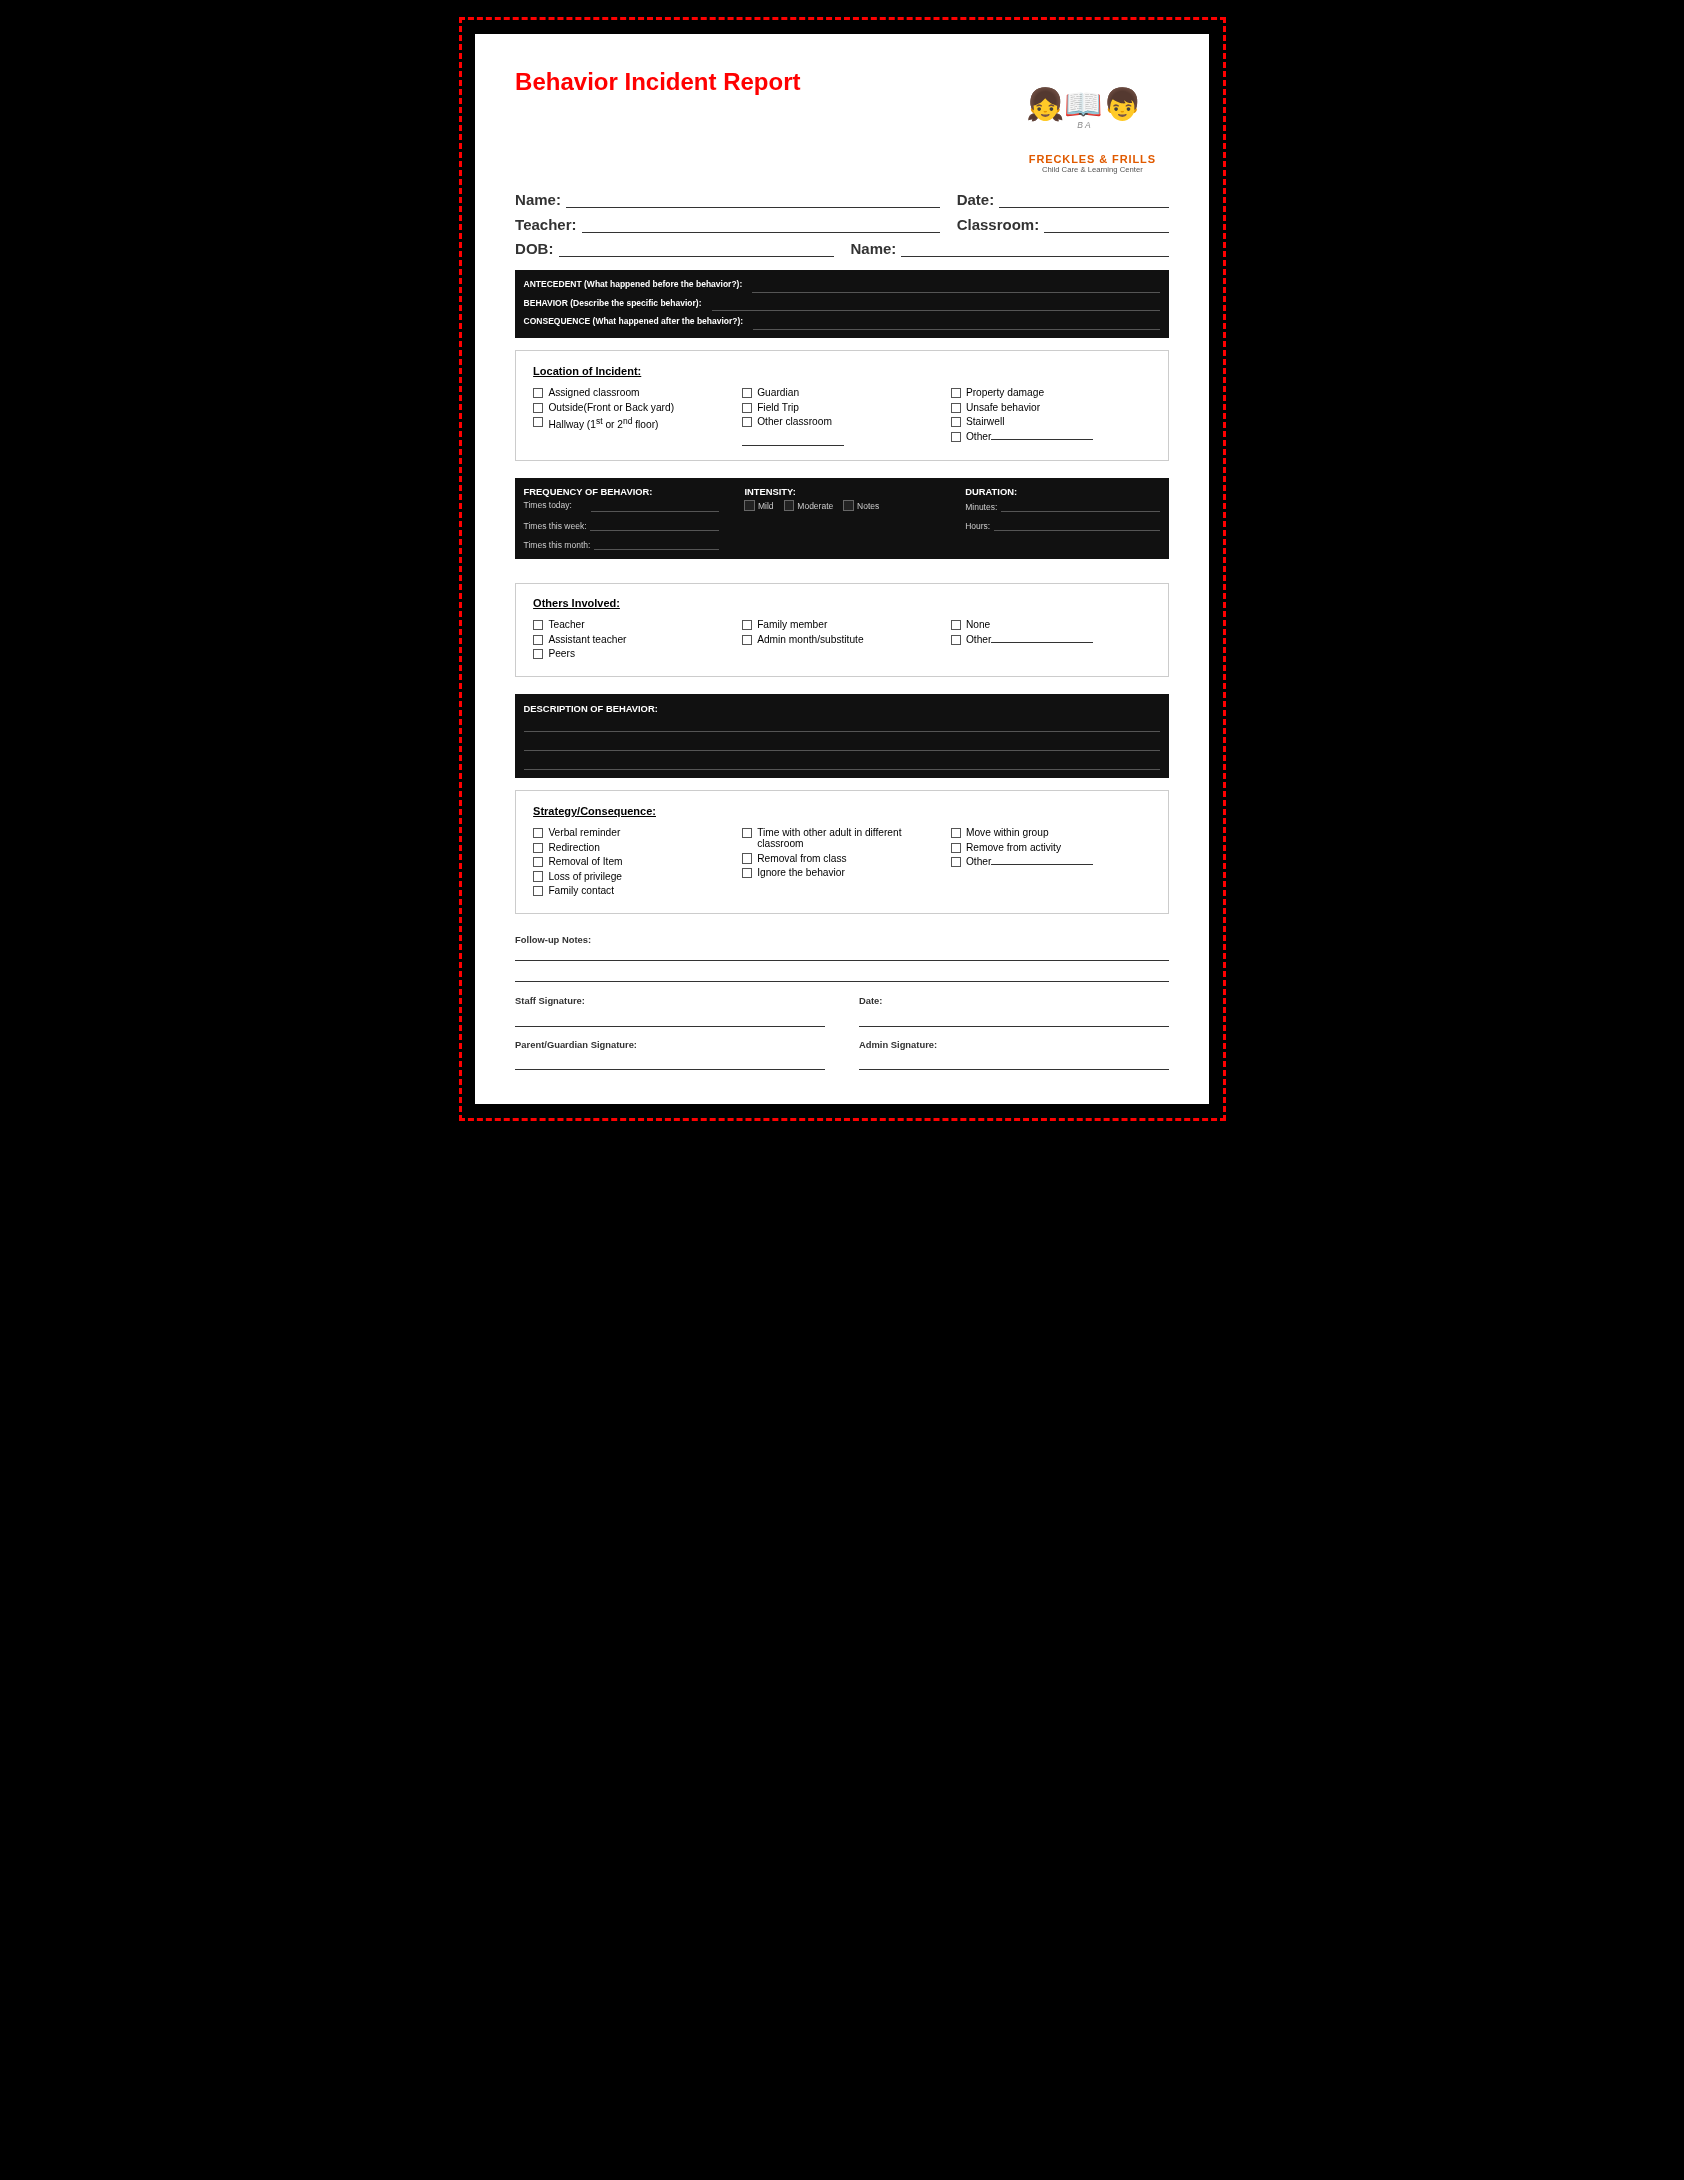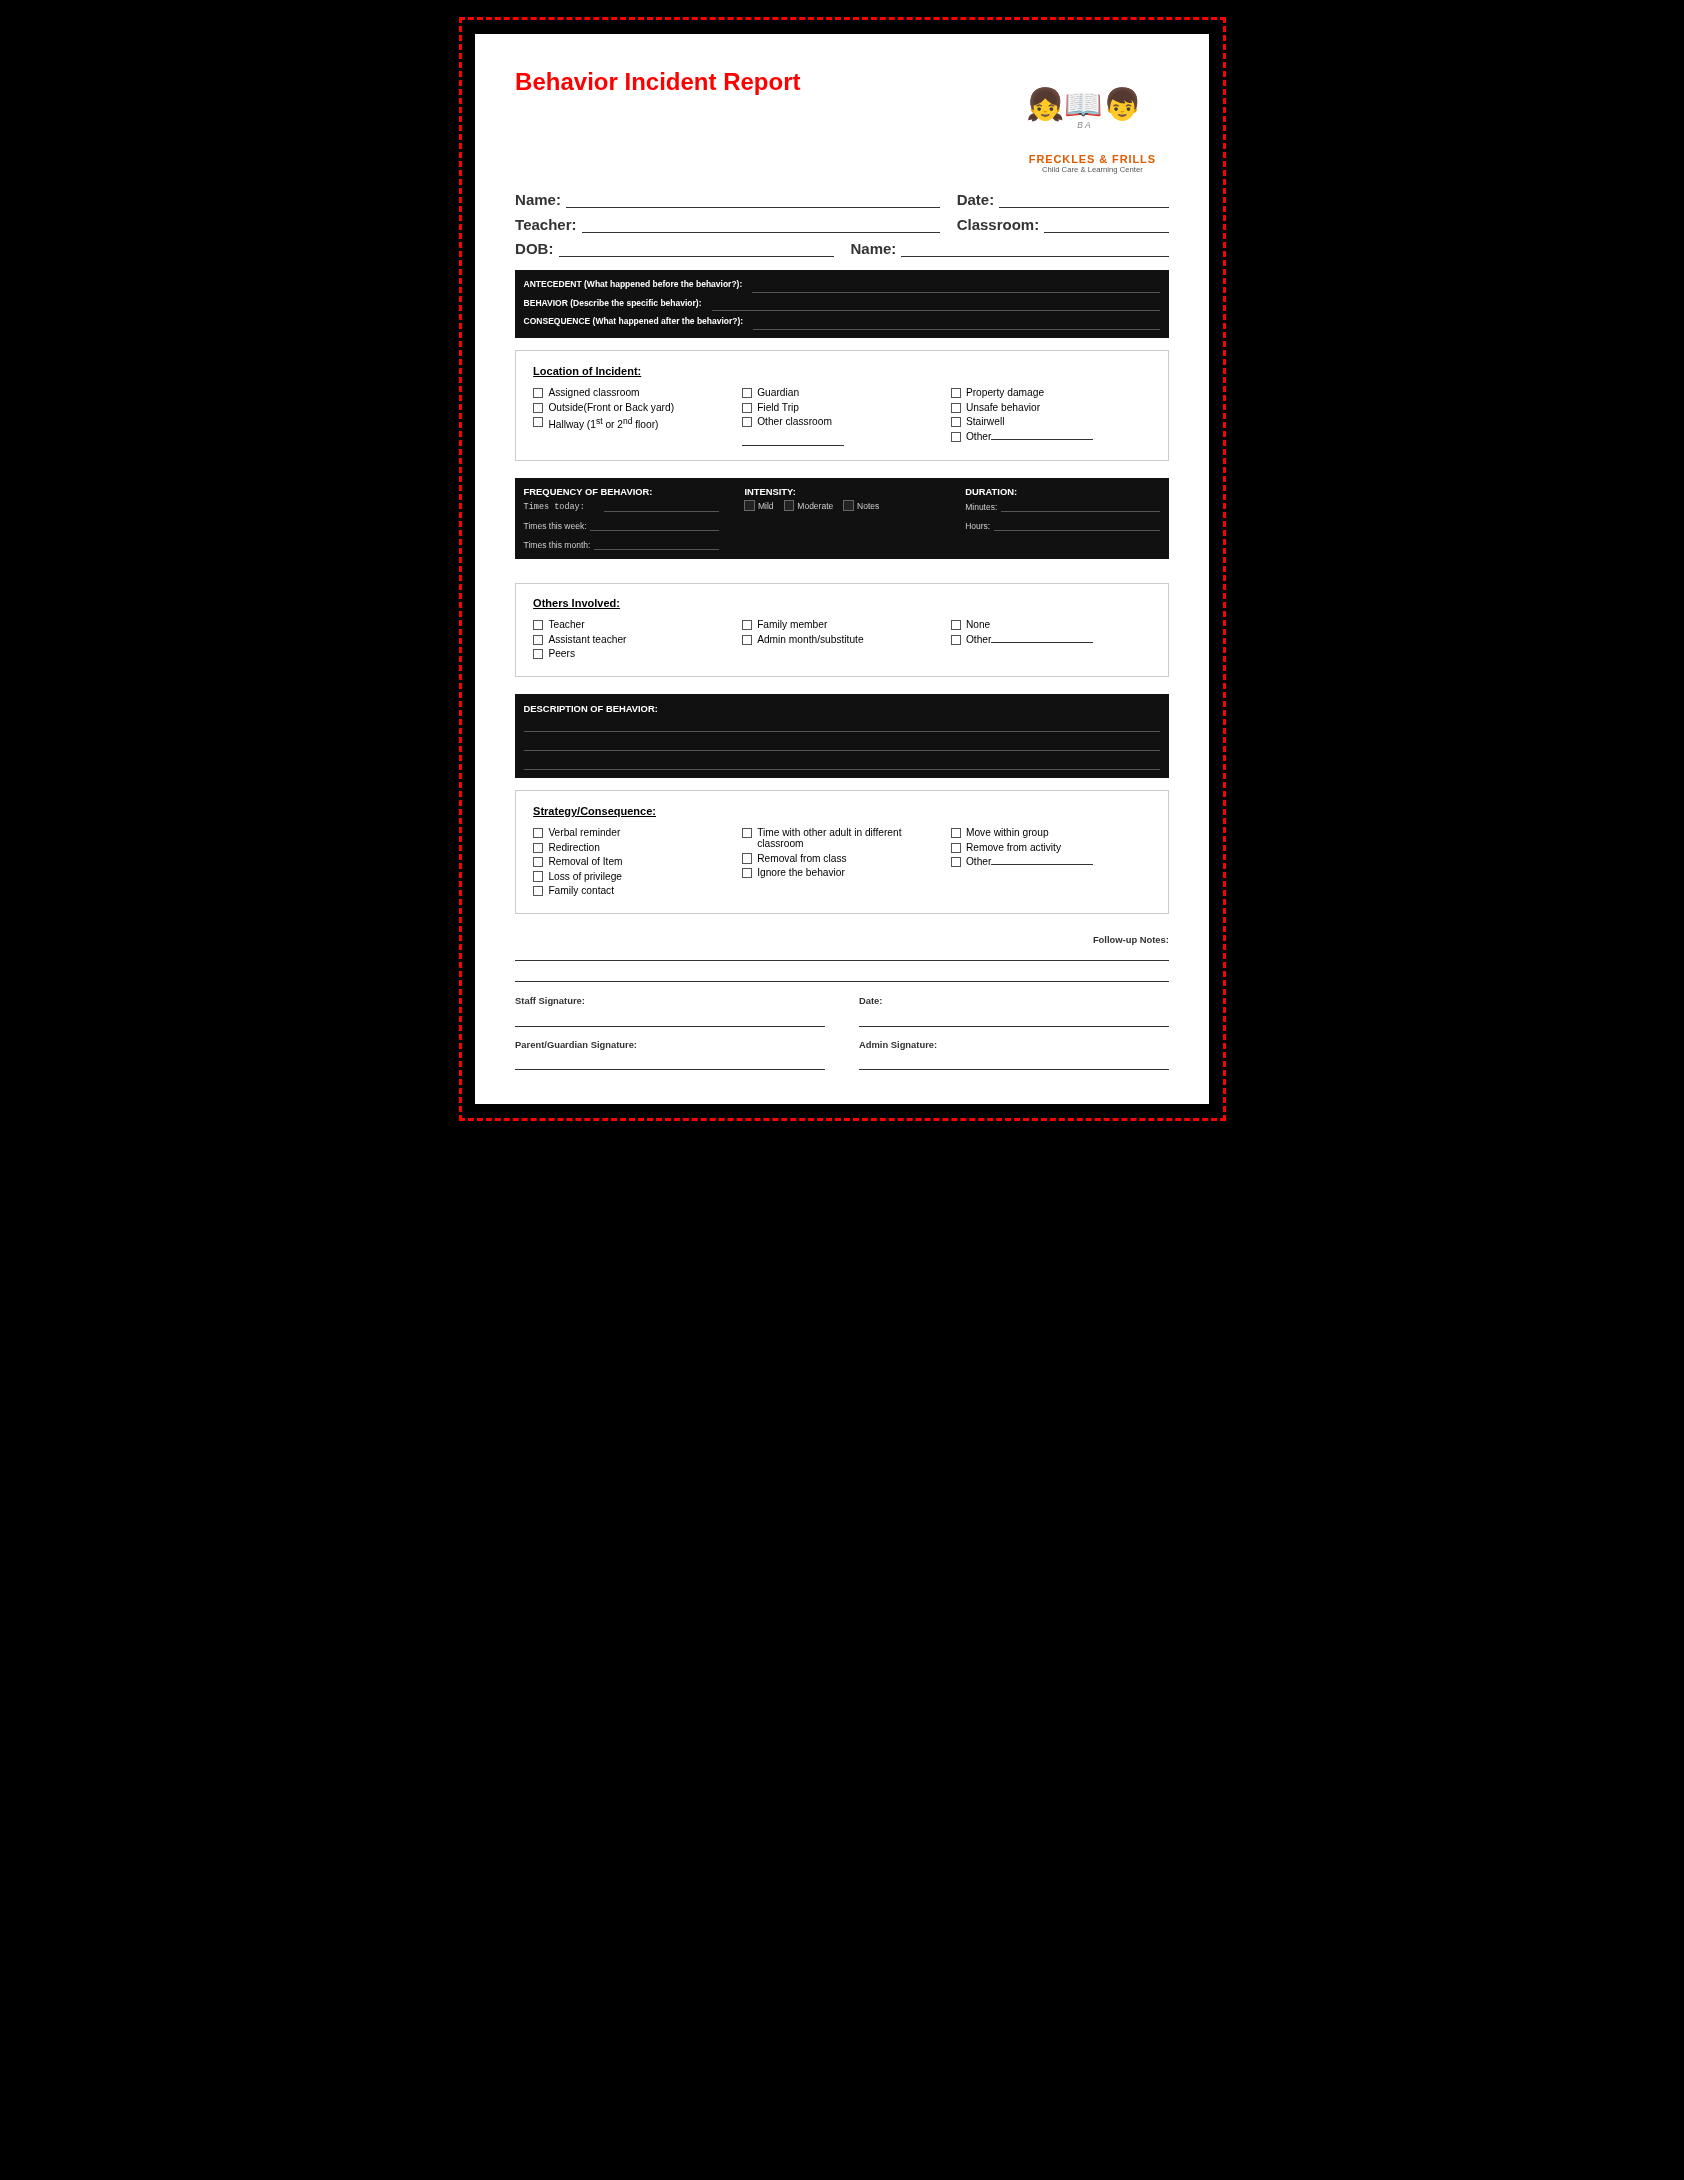--- a/index.html
+++ b/index.html
@@ -305,21 +305,21 @@
           </div>
         </div>
       </div>
     </div>
 
     <div style="background:#111; padding:8.5px; margin-bottom:24px; color:#ccc; font-size:8.5px;">
       <div style="display:flex; gap:25.6px;">
         <div style="flex:1;">
           <div style="font-size:9.4px;font-weight:bold;color:#fff;margin-bottom:3.4px;">FREQUENCY OF BEHAVIOR:</div>
           <div style="display:flex;gap:6.8px;flex-direction:column;">
-            <div style="display:flex;align-items:flex-end;gap:19px;font-family:Liberation Mono, monospace;">
+            <div style="display:flex;align-items:flex-start;gap:19px;">
               <span>Times today:</span>
               <div style="border-bottom:0.9px solid #555;flex:1;height:12px;"></div>
             </div>
             <div style="display:flex;align-items:flex-end;gap:3.4px;">
               <span>Times this week:</span>
               <div style="border-bottom:0.9px solid #555;flex:1;height:12px;"></div>
             </div>
             <div style="display:flex;align-items:flex-end;gap:3.4px;">
               <span>Times this month:</span>
               <div style="border-bottom:0.9px solid #555;flex:1;height:12px;"></div>
@@ -462,21 +462,21 @@
           </div>
           <div class="checkbox-item">
             <div class="cb-box"></div>
             <span>Other<span class="other-line"></span></span>
           </div>
         </div>
       </div>
     </div>
 
     <div class="bottom-section">
-      <div style="margin-bottom:8.5px;text-align:right;">
+      <div style="margin-bottom:8.5px;">
         <span class="bs-label">Follow-up Notes:</span>
         <div class="bottom-line"></div>
         <div class="bottom-line"></div>
       </div>
       <div class="signature-row">
         <div class="sig-field">
           <label>Staff Signature:</label>
           <div class="sig-line"></div>
         </div>
         <div class="sig-field">

